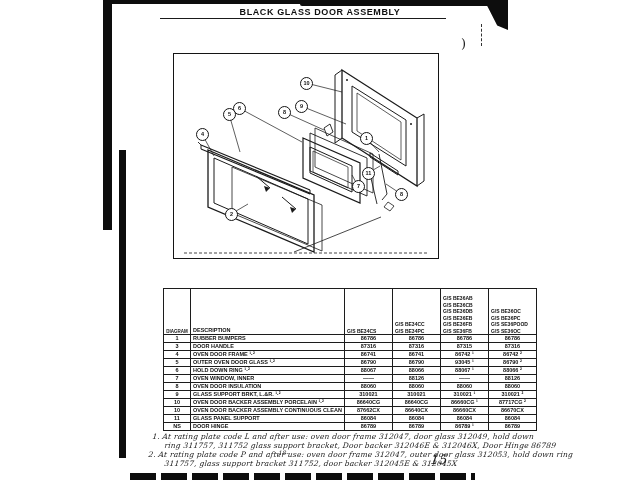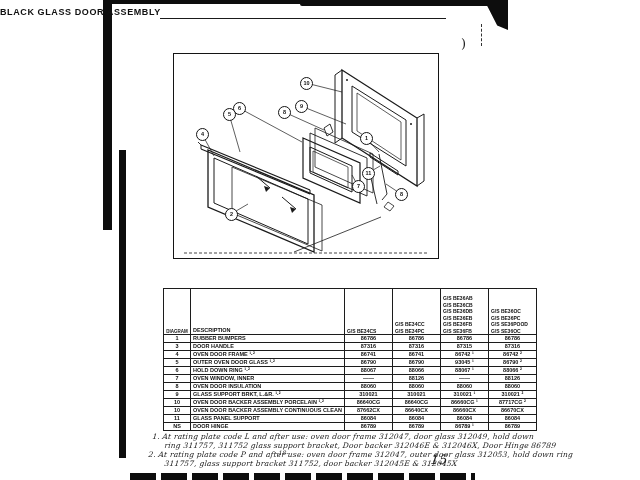--- a/index.html
+++ b/index.html
@@ -7,21 +7,21 @@
     width:640px;height:480px;position:relative;overflow:hidden;
     background:#ffffff;
     font-family:"Liberation Sans", sans-serif;
     color:#161616;
   }
   .abs{position:absolute;}
   
   .scan{background:#0d0d0d;}
   
   .doc-title{
-    width:640px;top:7px;left:0;
+    width:640px;text-align:center;top:7px;left:0;
     font-size:9px;font-weight:bold;letter-spacing:.6px;color:#101010;
   }
   .title-rule{left:160px;top:18px;width:286px;height:1px;background:#1a1a1a;}
   
   .diagram-box{
     left:173px;top:53px;width:264px;height:204px;
     border:1.6px solid #141414;background:#fff;
   }
   .callout{
     position:absolute;width:11px;height:11px;border:1px solid #141414;border-radius:50%;

